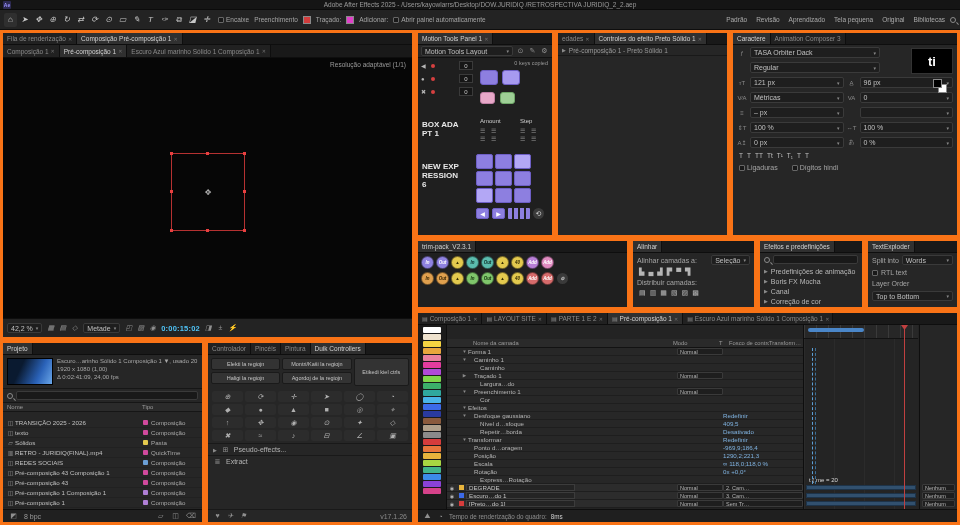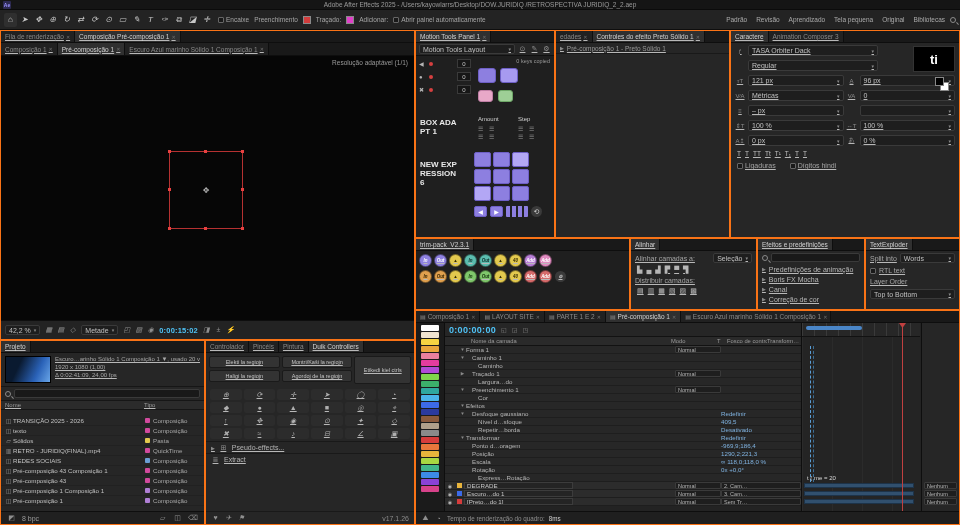--- a/index.html
+++ b/index.html
@@ -26,21 +26,21 @@
   .lbl{color:#a5a5a5;white-space:nowrap;}
   .swatch{width:8px;height:8px;border:1px solid #8a8a8a;}
   .swatch.fill{background:#d23c3c;}
   .swatch.stroke{background:#e040c8;}
   .workspaces{margin-left:auto;display:flex;gap:9px;color:#ababab;white-space:nowrap;}
   .ws{cursor:default;}
   .mag{position:relative;width:6px;height:6px;border:1px solid #8a8a8a;border-radius:50%;display:inline-block;}
   .mag:after{content:"";position:absolute;left:5px;top:5px;width:3px;height:1px;background:#8a8a8a;transform:rotate(45deg);}
 
   
-  .panel{position:absolute;background:#262626;border:1px solid #f97316;text-decoration:underline;}
+  .panel{position:absolute;background:#262626;border:3px solid #f97316;}
   .tabbar{display:flex;height:12px;background:#191919;border-bottom:1px solid #0e0e0e;overflow:hidden;}
   .tab{display:flex;align-items:center;gap:2px;padding:0 4px;background:#212121;color:#8a8a8a;
     border-right:1px solid #0e0e0e;font-size:6.5px;white-space:nowrap;overflow:hidden;max-width:150px;}
   .tab.active{background:#303030;color:#d2d2d2;}
   .tab .x{font-size:5px;color:#6f6f6f;}
   .dd{display:inline-flex;align-items:center;justify-content:space-between;gap:3px;background:#1e1e1e;
     border:1px solid #3a3a3a;border-radius:2px;padding:0 3px;height:10px;color:#c0c0c0;white-space:nowrap;overflow:hidden;}
   .dd i{font-style:normal;font-size:5px;color:#8a8a8a;}
   .dd2{background:#1e1e1e;border:1px solid #3a3a3a;border-radius:1px;height:7px;display:flex;
     align-items:center;padding:0 2px;font-size:5.5px;color:#b5b5b5;white-space:nowrap;overflow:hidden;}
@@ -1022,26 +1022,20 @@
         <span class="sw" style="background: rgb(214, 60, 60);"></span>
         <span class="sw" style="background: rgb(232, 118, 60);"></span>
         <span class="sw" style="background: rgb(232, 180, 60);"></span>
         <span class="sw" style="background: rgb(168, 214, 66);"></span>
         <span class="sw" style="background: rgb(66, 180, 138);"></span>
         <span class="sw" style="background: rgb(60, 138, 232);"></span>
         <span class="sw" style="background: rgb(138, 66, 214);"></span>
         <span class="sw" style="background: rgb(214, 66, 138);"></span>
       </div>
 
-    <div class="tl-timebar">
-      <span class="tl-tc">0:00:00:00</span>
-      <span class="tbicon">◱</span>
-      <span class="tbicon">◲</span>
-      <span class="tbicon">◳</span>
-    </div>
 
     <div class="tl-header">
       <span class="h-sp"></span>
       <span class="h-name">Nome da camada</span>
       <span class="h-mode">Modo</span>
       <span class="h-t">T</span>
       <span class="h-trk">Fosco de controle</span>
       <span class="h-xform">Transformar em princip…</span>
     </div>
 

